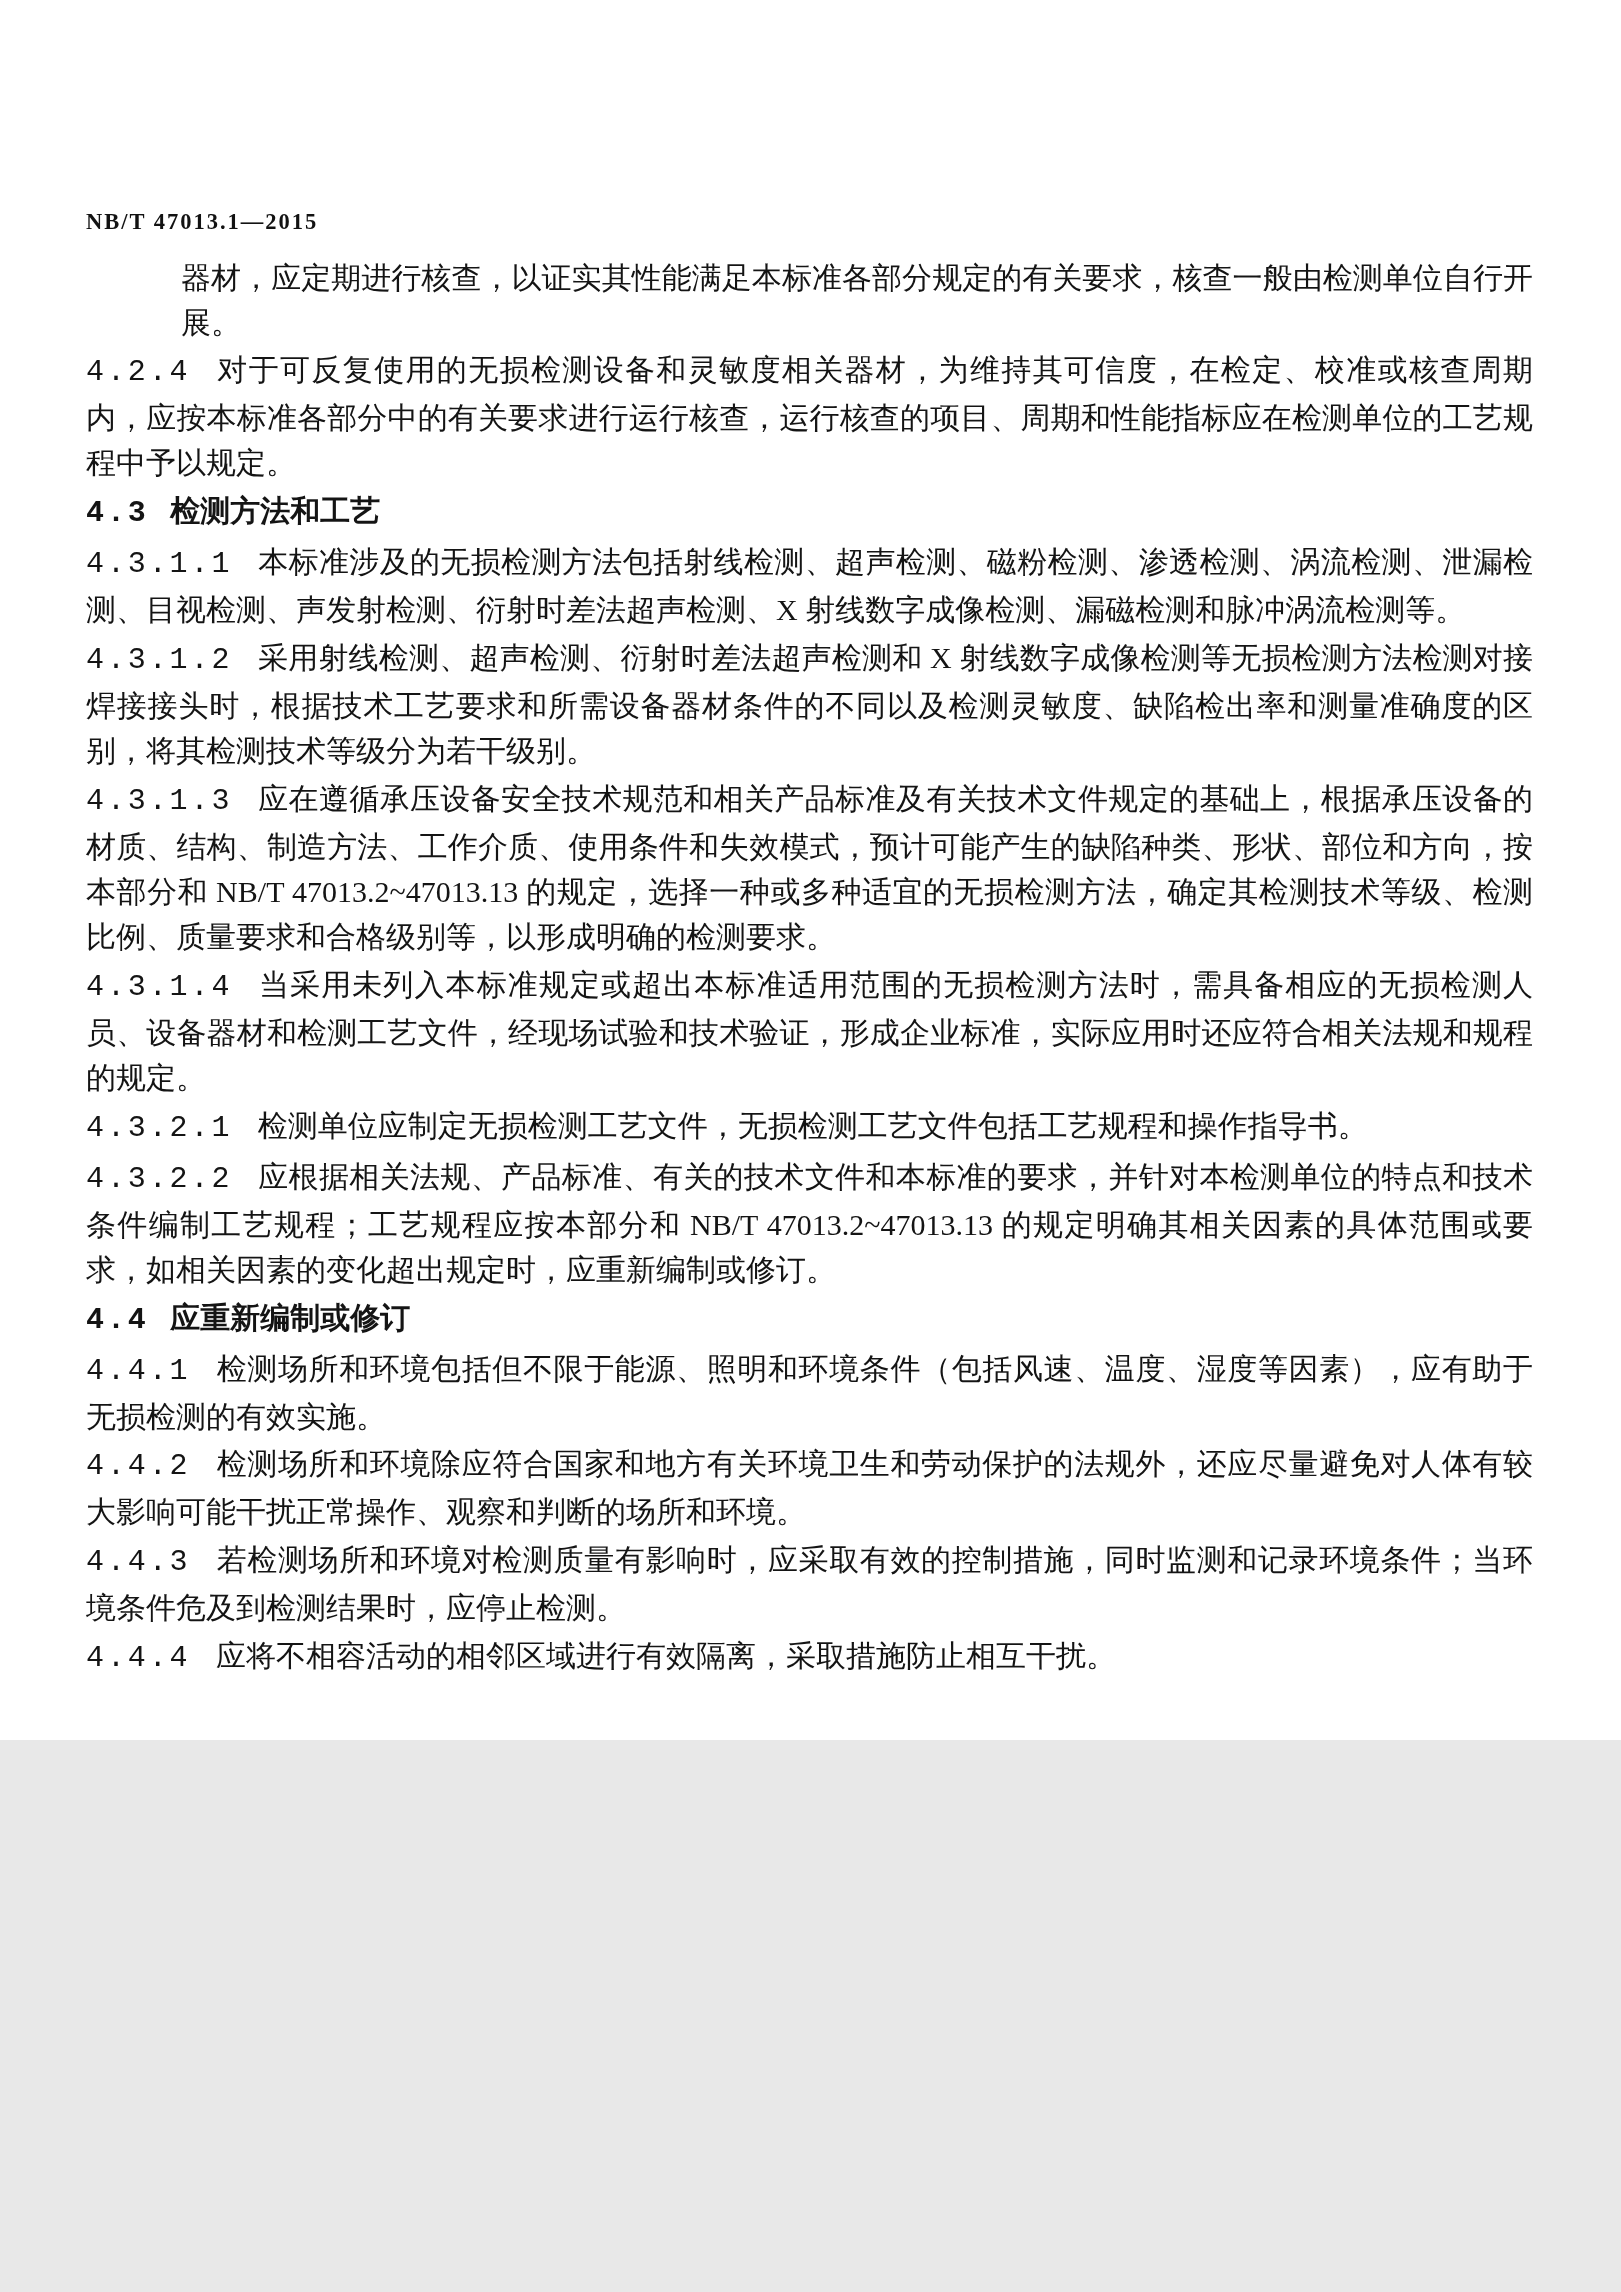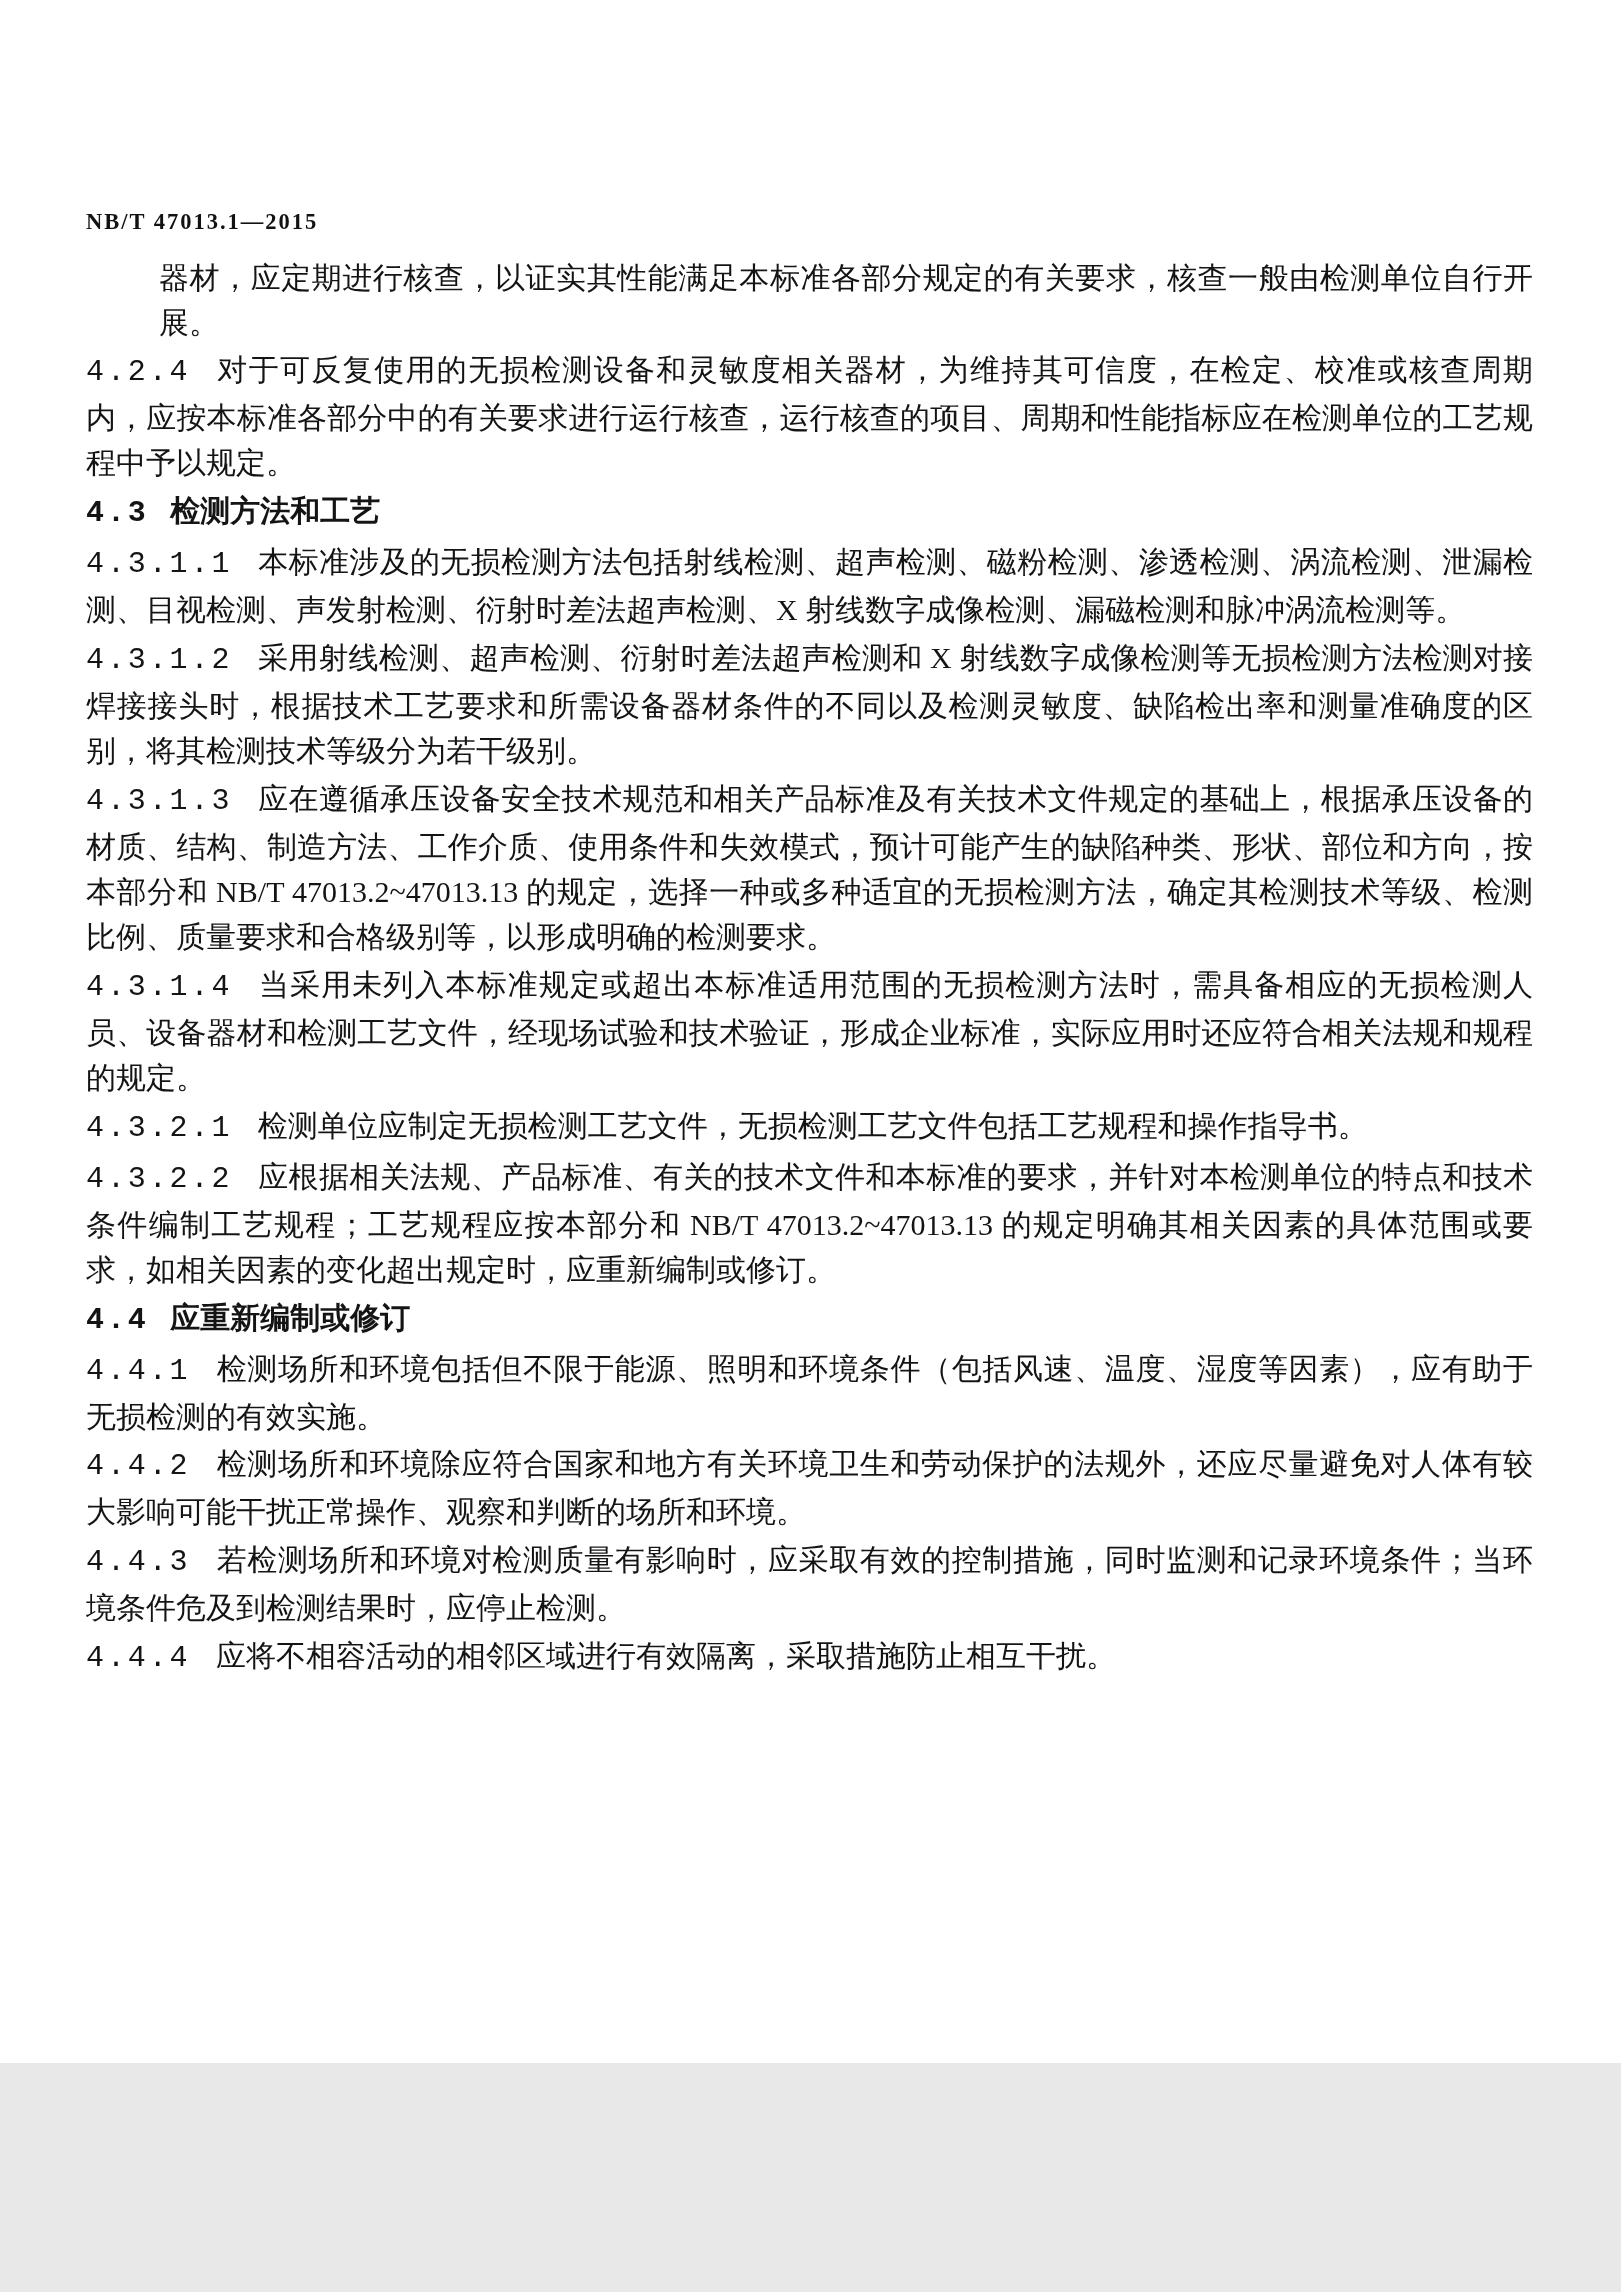--- a/index.html
+++ b/index.html
@@ -3,21 +3,21 @@
 <meta charset="utf-8">
 <style>
   html, body {
     margin: 0;
     padding: 0;
     background: #e8e8e8;
   }
   .page {
     position: relative;
     width: 1621px;
-    height: 2063px;
+    height: 1740px;
     margin: 0 auto;
     background: #ffffff;
     color: #141414;
     font-family: "Liberation Serif", "DejaVu Serif", serif;
     box-sizing: border-box;
     padding: 209px 88px 0 86px;
     overflow: hidden;
   }
   .doc-header {
     font-size: 22.5px;
@@ -29,21 +29,21 @@
   .doc-body {
     font-size: 30px;
     line-height: 45px;
     text-align: justify;
     text-justify: inter-ideograph;
   }
   .doc-body p {
     margin: 0 0 2.9px 0;
   }
   p.intro {
-    margin-left: 73px;
+    margin-left: 95px;
   }
   p.heading {
     font-weight: bold;
   }
   .num {
     letter-spacing: 2.9px;
     margin-right: 25.5px;
     white-space: nowrap;
     font-family: Liberation Mono, monospace;
   }

